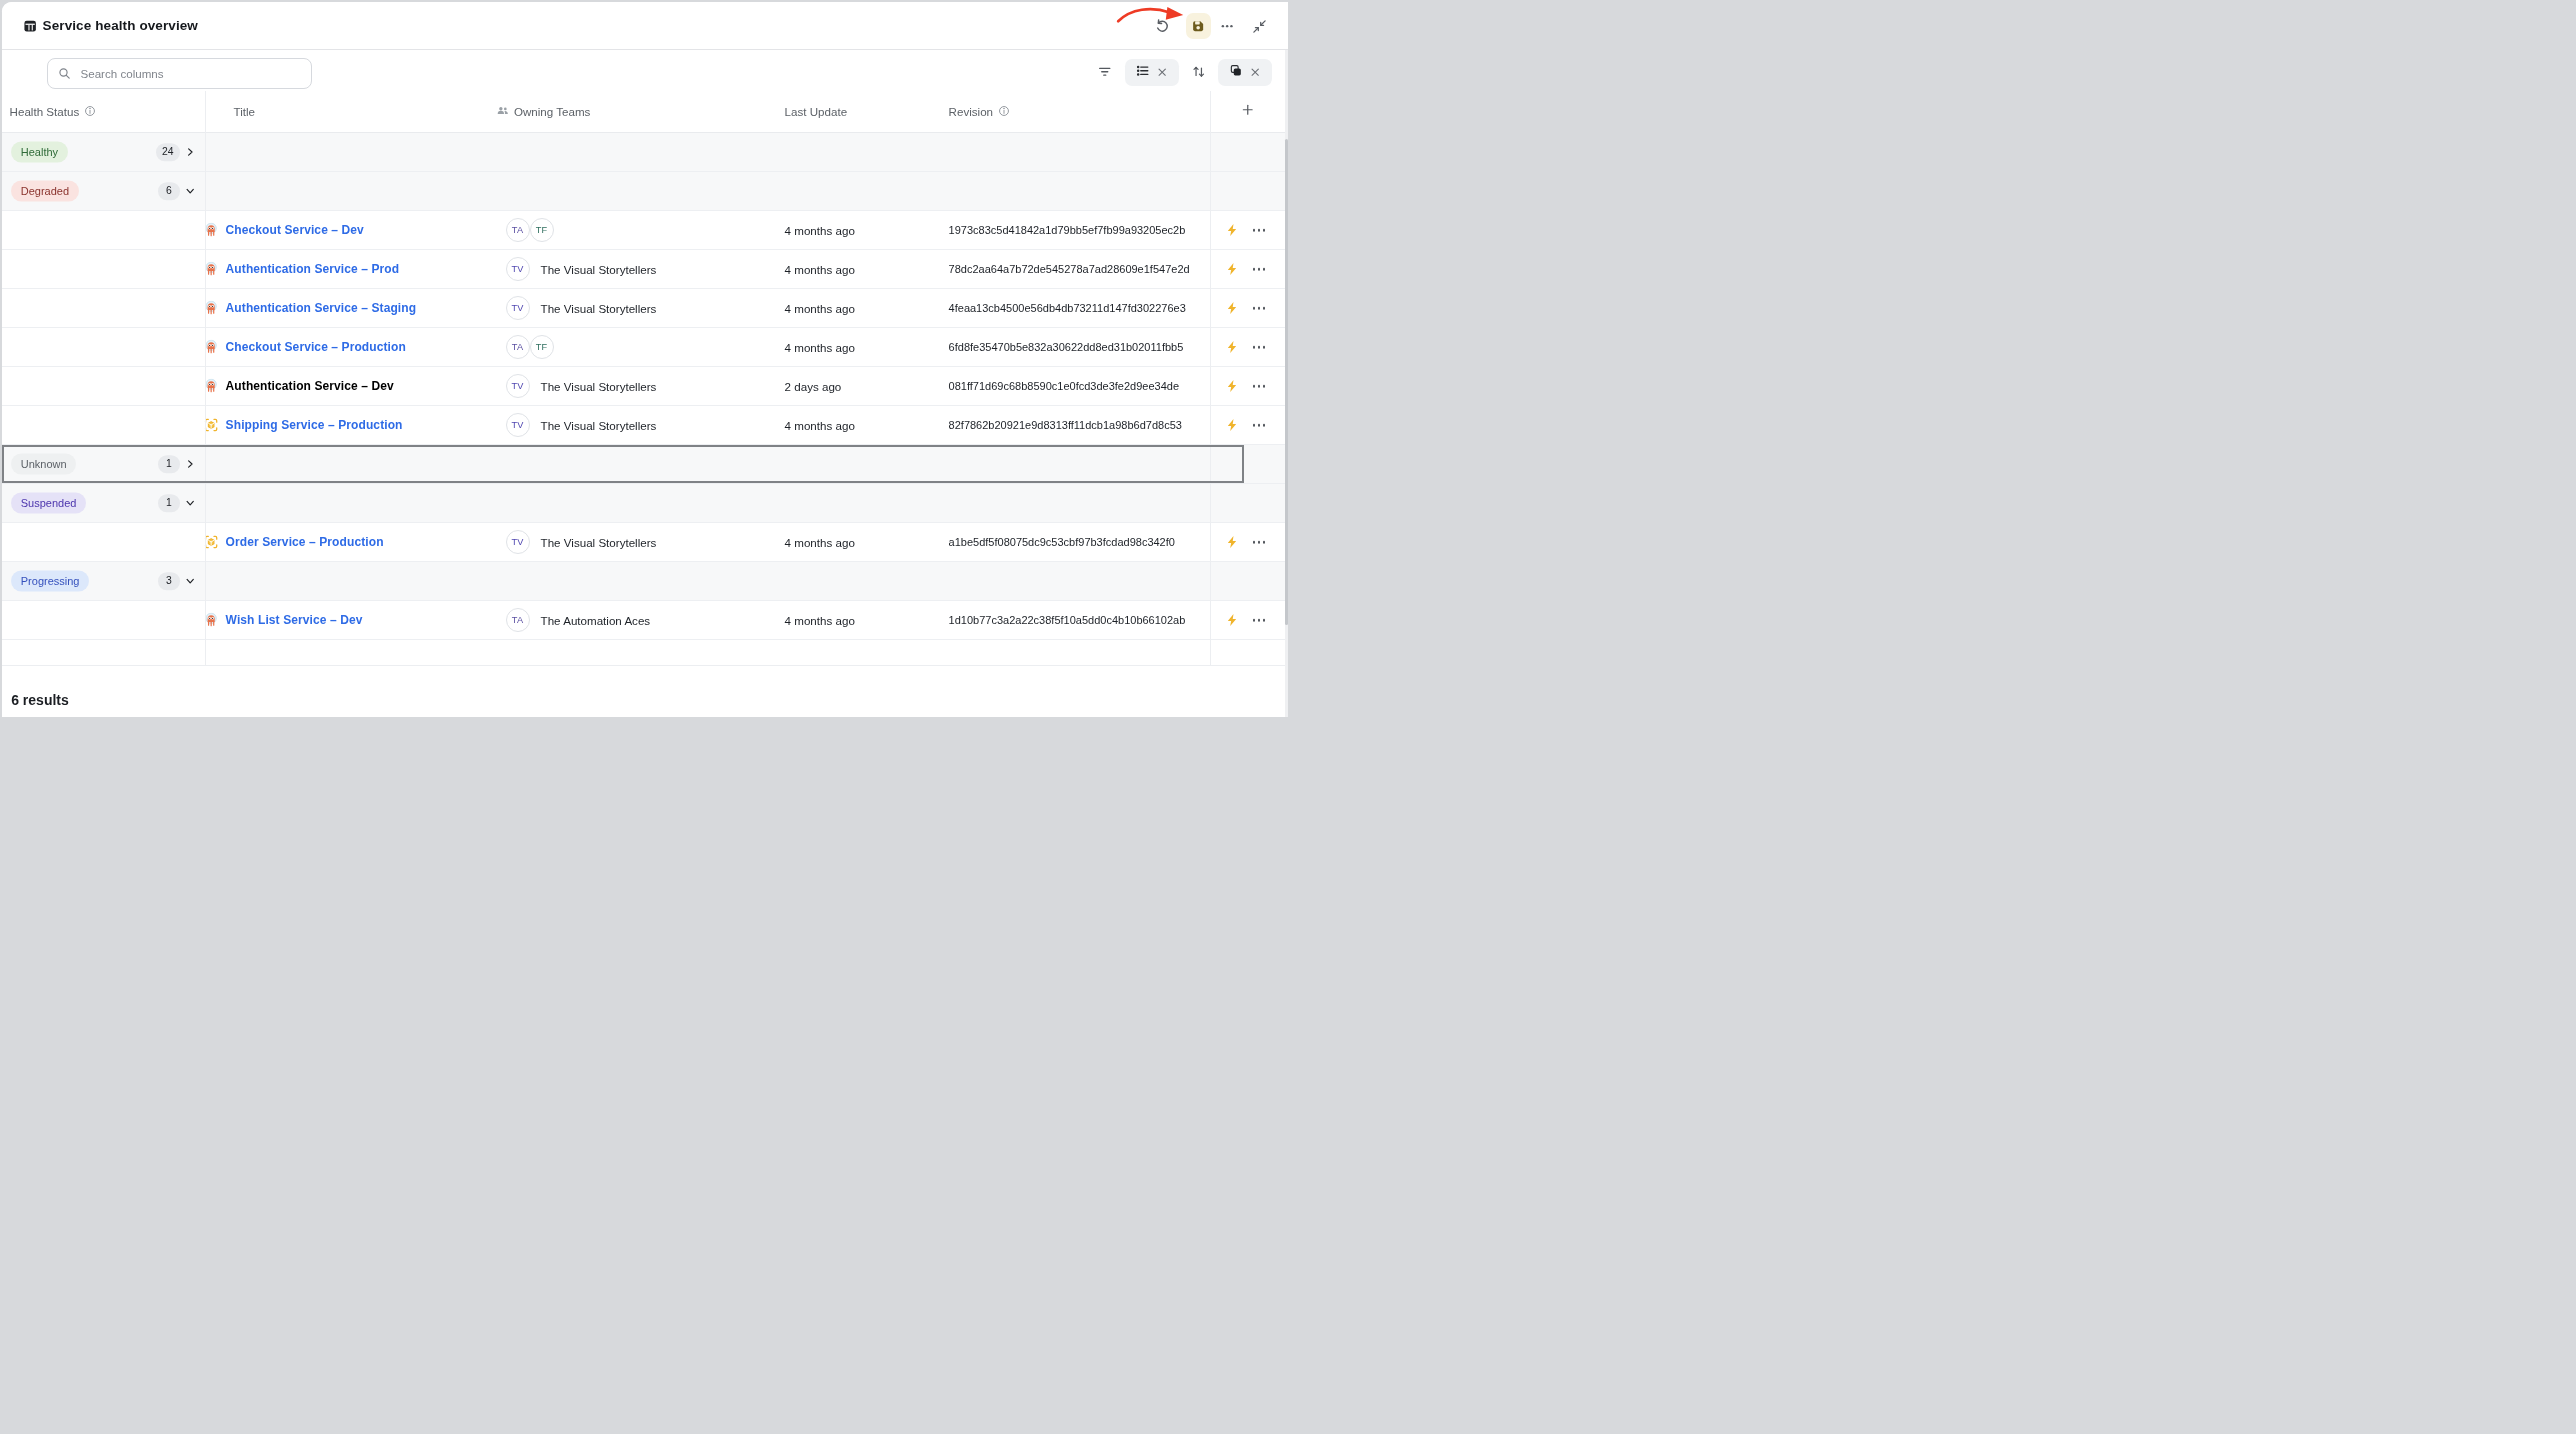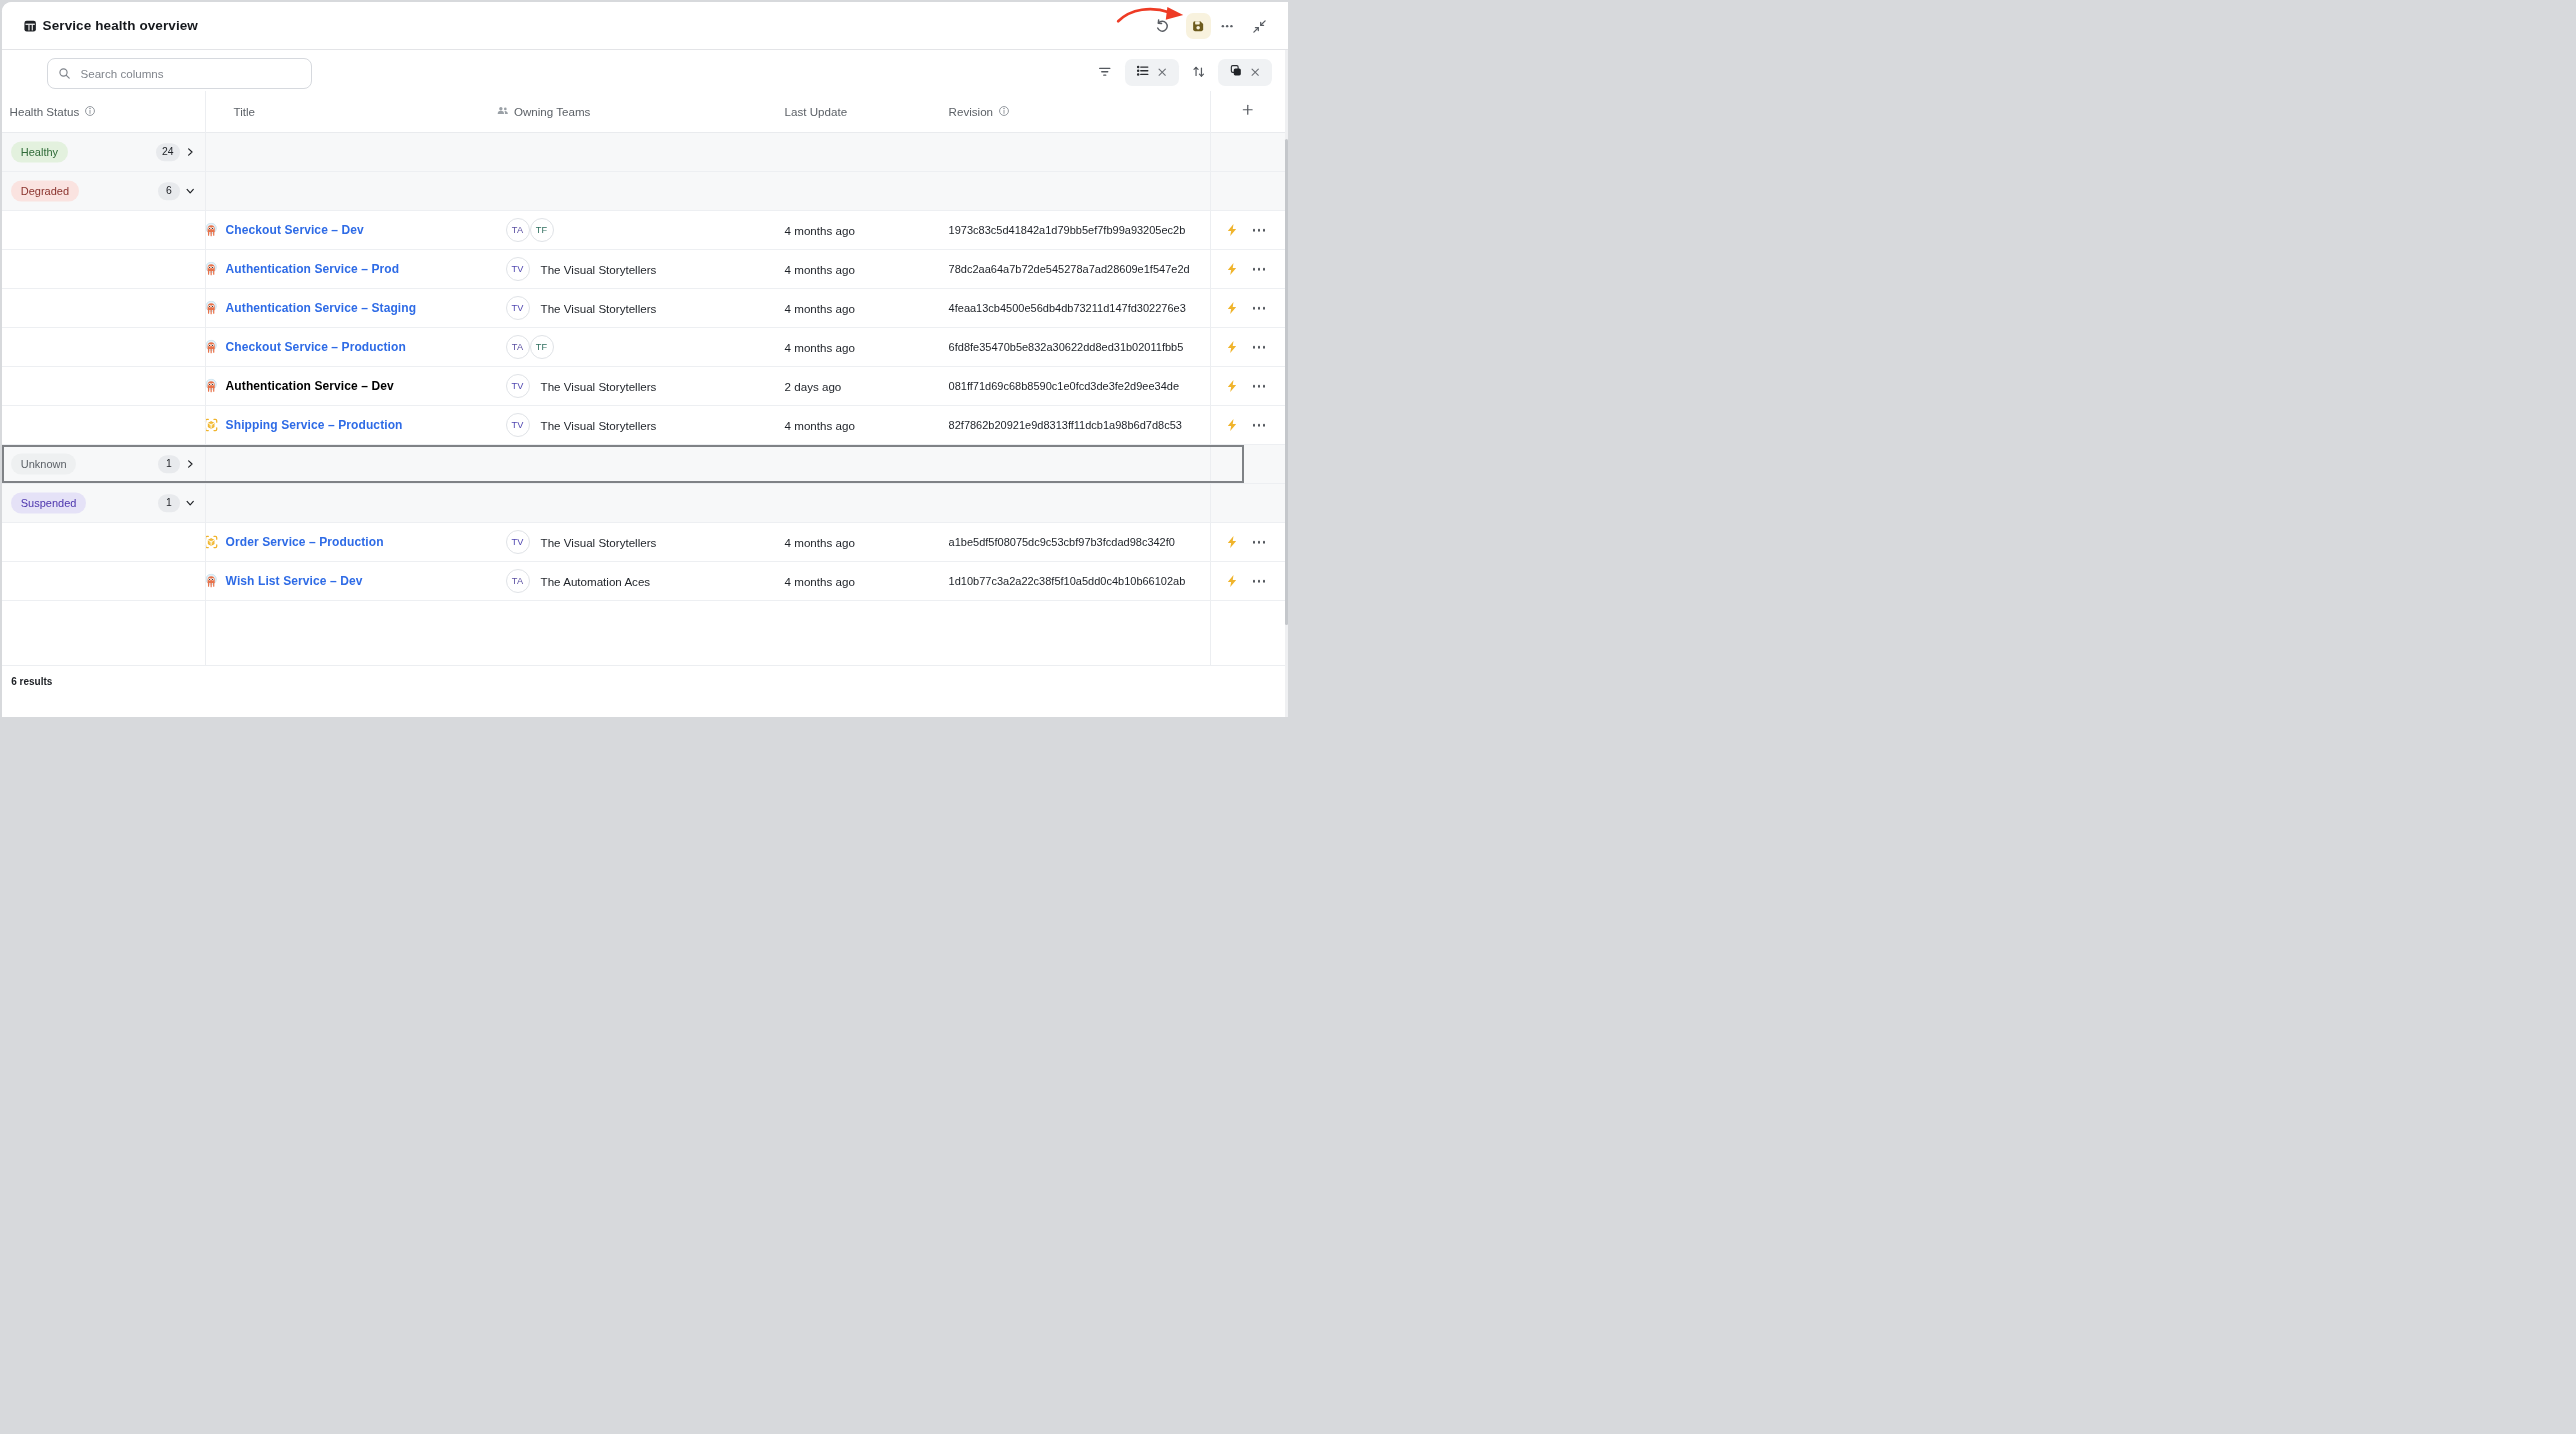--- a/index.html
+++ b/index.html
@@ -65,21 +65,21 @@
   .bolt{position:absolute;left:1224px;top:50%;transform:translateY(-50%);display:flex;}
   .rowdots{position:absolute;left:1251px;top:50%;transform:translateY(-50%);display:flex;gap:2.4px;}
   .rowdots i{width:2.6px;height:2.6px;border-radius:50%;background:#53575d;display:block;}
 
   .col-divider{position:absolute;top:89px;width:0.8px;background:#eceef1;z-index:4;}
   .cd-1{left:203px;height:574px;}
   .cd-2{left:1208px;height:574px;}
 
   
   .footer{position:absolute;left:0;right:0;top:663px;height:54px;background:#fff;border-top:0.8px solid #eceef1;}
-  .footer .results{position:absolute;left:9.6px;top:10px;font-size:10px;font-weight:700;color:#1b1e23;}
+  .footer .results{position:absolute;left:9.6px;top:26px;font-size:14px;font-weight:700;color:#1b1e23;}
 
   
   .scrollbar-track{position:absolute;right:0;top:48px;width:3.2px;bottom:0;background:#eff0f2;}
   .scrollbar-thumb{position:absolute;right:0;top:89px;width:3.2px;height:486px;background:#c4c7cb;border-radius:1.6px;}
 </style>
 </head>
 <body>
 
 <div class="app">
 
@@ -479,20 +479,29 @@
           <svg width="12" height="13.5" viewBox="0 0 20 22">
             <polygon points="12.5,1 3,12.5 8.6,12.5 7,21 17,9.3 11.2,9.3" fill="#f0b42c"></polygon>
           </svg>
         </span>
         <span class="rowdots">
           <i></i>
           <i></i>
           <i></i>
         </span>
       </div>
+      <div class="row group">
+        <span class="badge" style="background:#dce8fb;color:#3551bd">Progressing</span>
+        <span class="count">3</span>
+        <span class="chev">
+          <svg width="10.4" height="10.4" viewBox="0 0 20 20" fill="none" stroke="#212428" stroke-width="2.3" stroke-linecap="round" stroke-linejoin="round">
+            <path d="M4 7 L10 13.5 L16 7"></path>
+          </svg>
+        </span>
+      </div>
       <div class="row service">
         <span class="svc-icon">
           <svg width="14.3" height="14.3" viewBox="0 0 20 20">
             <circle cx="10" cy="7.6" r="7.2" fill="#e4f1f8" stroke="#b9d8e8" stroke-width="0.9"></circle>
             <path d="M10 3.2 a5 5.4 0 0 1 5 5.4 v4.2 h-10 v-4.2 a5 5.4 0 0 1 5 -5.4 Z" fill="#e8724a"></path>
             <g stroke="#e8724a" stroke-width="1.7" stroke-linecap="round">
               <path d="M6.4 12.8 v4.4"></path>
               <path d="M10 13 v5"></path>
               <path d="M13.6 12.8 v4.4"></path>
             </g>

